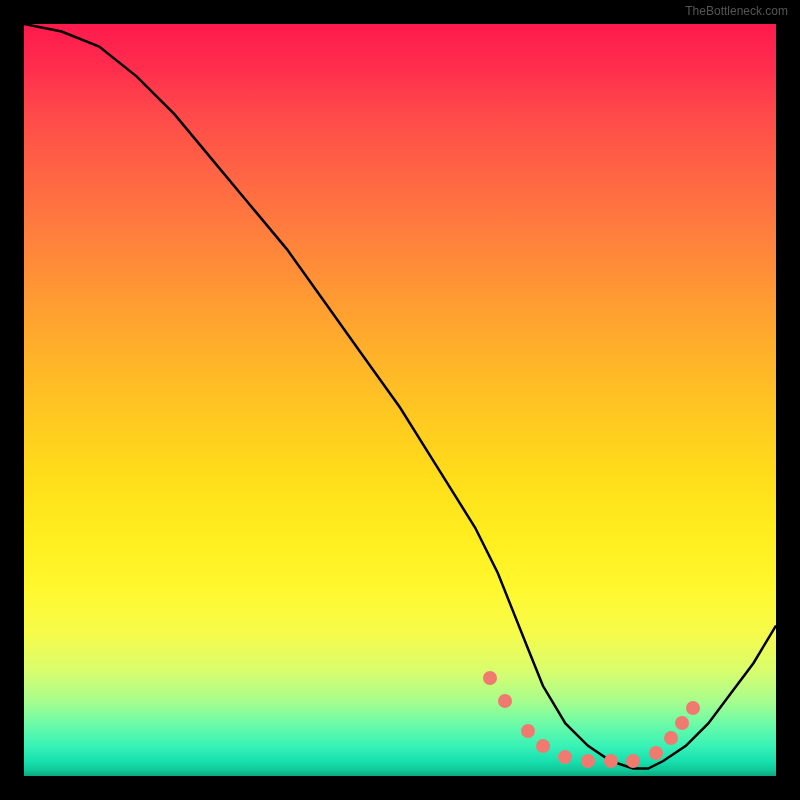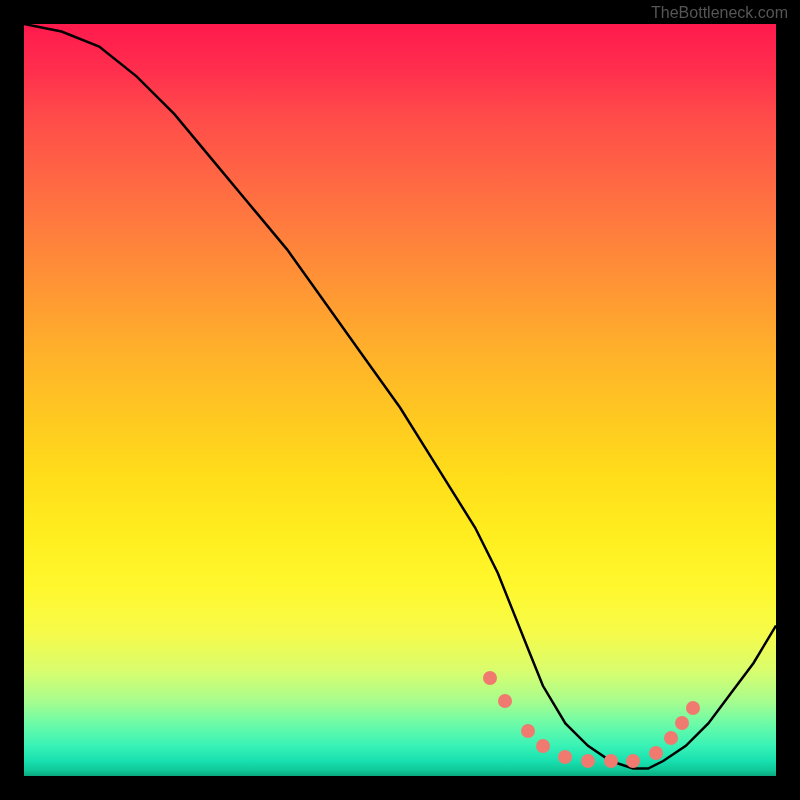--- a/index.html
+++ b/index.html
@@ -9,21 +9,21 @@
     background: #000;
     position: relative;
     overflow: hidden;
     font-family: Arial, sans-serif;
   }
   .watermark {
     position: absolute;
     top: 4px;
     right: 12px;
     color: #555;
-    font-size: 16px;
+    font-size: 12px;
     font-weight: 500;
     z-index: 10;
   }
   .plot-area {
     position: absolute;
     left: 24px;
     top: 24px;
     width: 752px;
     height: 752px;
     overflow: hidden;

